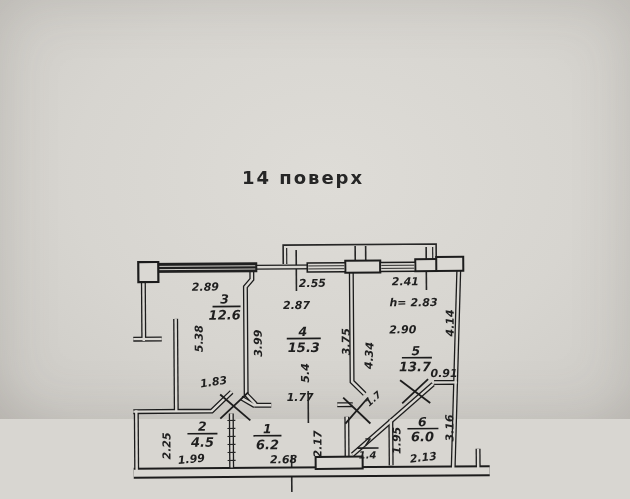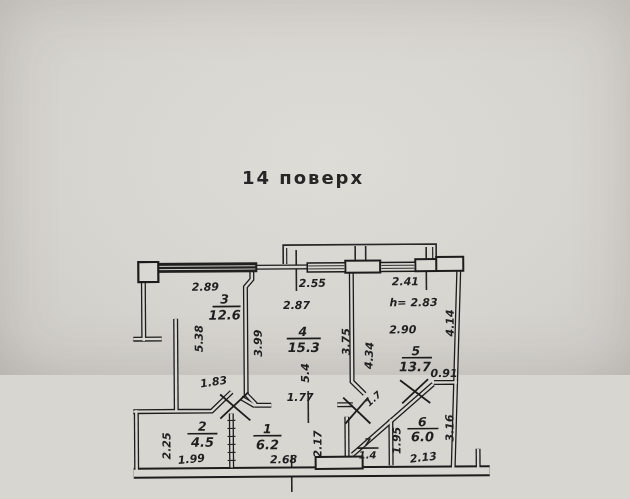--- a/index.html
+++ b/index.html
@@ -2,21 +2,21 @@
 <html><head>
 <meta charset="utf-8">
 <style>
   html,body{margin:0;padding:0;}
   body{
     width:630px;height:499px;overflow:hidden;
     font-family:"DejaVu Sans",sans-serif;
     background:#d8d6d1;
   }
   .photo{
-    position:relative;width:630px;height:375px;
+    position:relative;width:630px;height:419px;
     background:radial-gradient(ellipse at 52% 42%, #dedcd7 0%, #d7d5d0 55%, #cfcdc8 88%, #c8c5c0 100%);
     box-shadow:inset 0 0 60px rgba(90,85,80,.18);
   }
   svg{position:absolute;left:0;top:0;}
   text{text-anchor:middle;fill:#1f1f1f;}
   .title{font:700 18px "DejaVu Sans",sans-serif;letter-spacing:2px;fill:#262626;}
   .dim{font:italic 600 11px "DejaVu Sans",sans-serif;}
   .dim-s{font:italic 600 9.5px "DejaVu Sans",sans-serif;}
   .rnum{font:italic 700 12.5px "DejaVu Sans",sans-serif;}
   .rarea{font:italic 700 13px "DejaVu Sans",sans-serif;}

